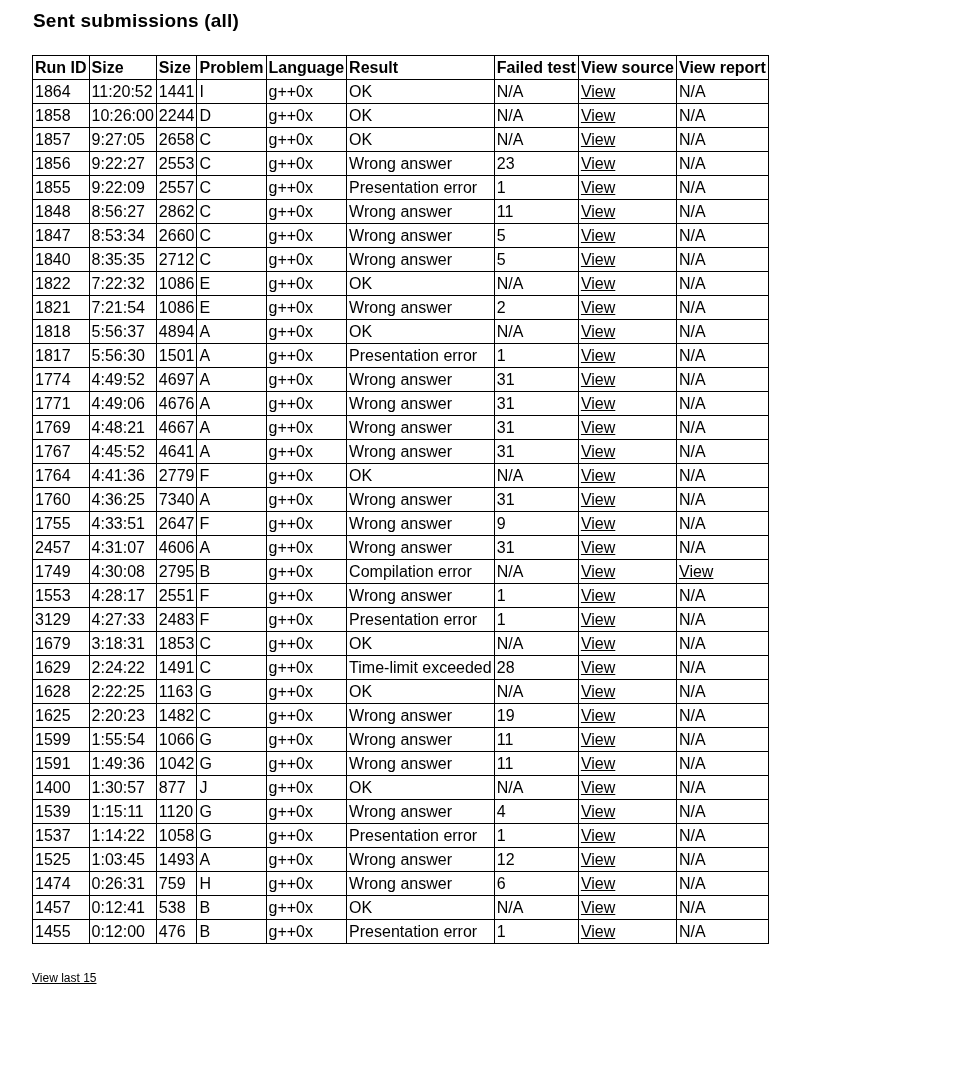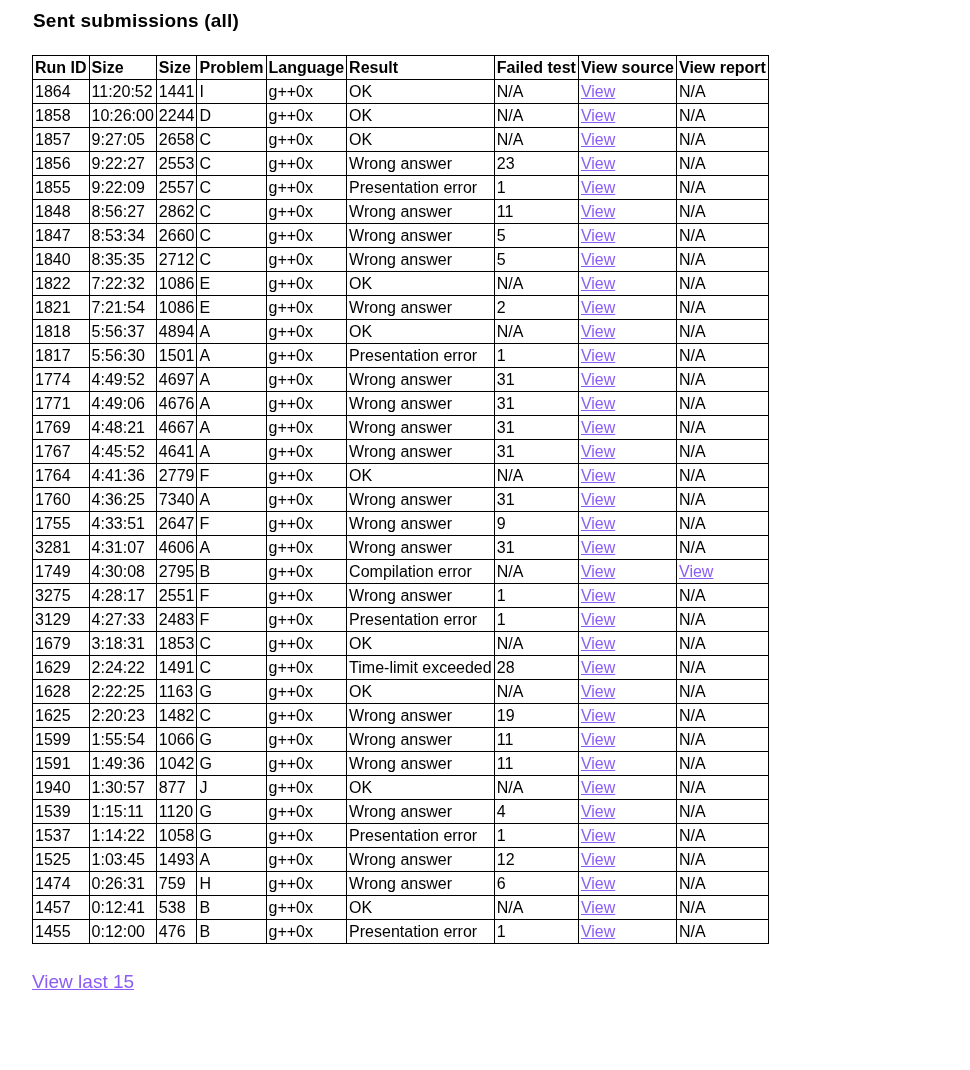--- a/index.html
+++ b/index.html
@@ -33,27 +33,27 @@
     height: 24px;
     padding: 0 2px;
     text-align: left;
     vertical-align: middle;
     white-space: nowrap;
     overflow: hidden;
     box-sizing: border-box;
   }
   table.subs th { font-weight: bold; }
   a.plain-link {
-    color: #8b5cf6;
+    color: #000000;
     text-decoration: underline;
     cursor: pointer;
   }
   .footer-link-wrap {
     margin-top: 27px;
-    font-size: 19px;
+    font-size: 12px;
   }
 </style>
 </head>
 <body>
 
 <div class="page">
   <div class="title">Sent submissions (all)</div>
 
   <table class="subs">
     <colgroup>
@@ -284,21 +284,21 @@
           <td>4:33:51</td>
           <td>2647</td>
           <td>F</td>
           <td>g++0x</td>
           <td>Wrong answer</td>
           <td>9</td>
           <td><a class="plain-link" href="#">View</a></td>
           <td>N/A</td>
         </tr>
         <tr>
-          <td>3281</td>
+          <td>2457</td>
           <td>4:31:07</td>
           <td>4606</td>
           <td>A</td>
           <td>g++0x</td>
           <td>Wrong answer</td>
           <td>31</td>
           <td><a class="plain-link" href="#">View</a></td>
           <td>N/A</td>
         </tr>
         <tr>
@@ -306,21 +306,21 @@
           <td>4:30:08</td>
           <td>2795</td>
           <td>B</td>
           <td>g++0x</td>
           <td>Compilation error</td>
           <td>N/A</td>
           <td><a class="plain-link" href="#">View</a></td>
           <td><a class="plain-link" href="#">View</a></td>
         </tr>
         <tr>
-          <td>3275</td>
+          <td>1553</td>
           <td>4:28:17</td>
           <td>2551</td>
           <td>F</td>
           <td>g++0x</td>
           <td>Wrong answer</td>
           <td>1</td>
           <td><a class="plain-link" href="#">View</a></td>
           <td>N/A</td>
         </tr>
         <tr>
@@ -394,21 +394,21 @@
           <td>1:49:36</td>
           <td>1042</td>
           <td>G</td>
           <td>g++0x</td>
           <td>Wrong answer</td>
           <td>11</td>
           <td><a class="plain-link" href="#">View</a></td>
           <td>N/A</td>
         </tr>
         <tr>
-          <td>1940</td>
+          <td>1400</td>
           <td>1:30:57</td>
           <td>877</td>
           <td>J</td>
           <td>g++0x</td>
           <td>OK</td>
           <td>N/A</td>
           <td><a class="plain-link" href="#">View</a></td>
           <td>N/A</td>
         </tr>
         <tr>

